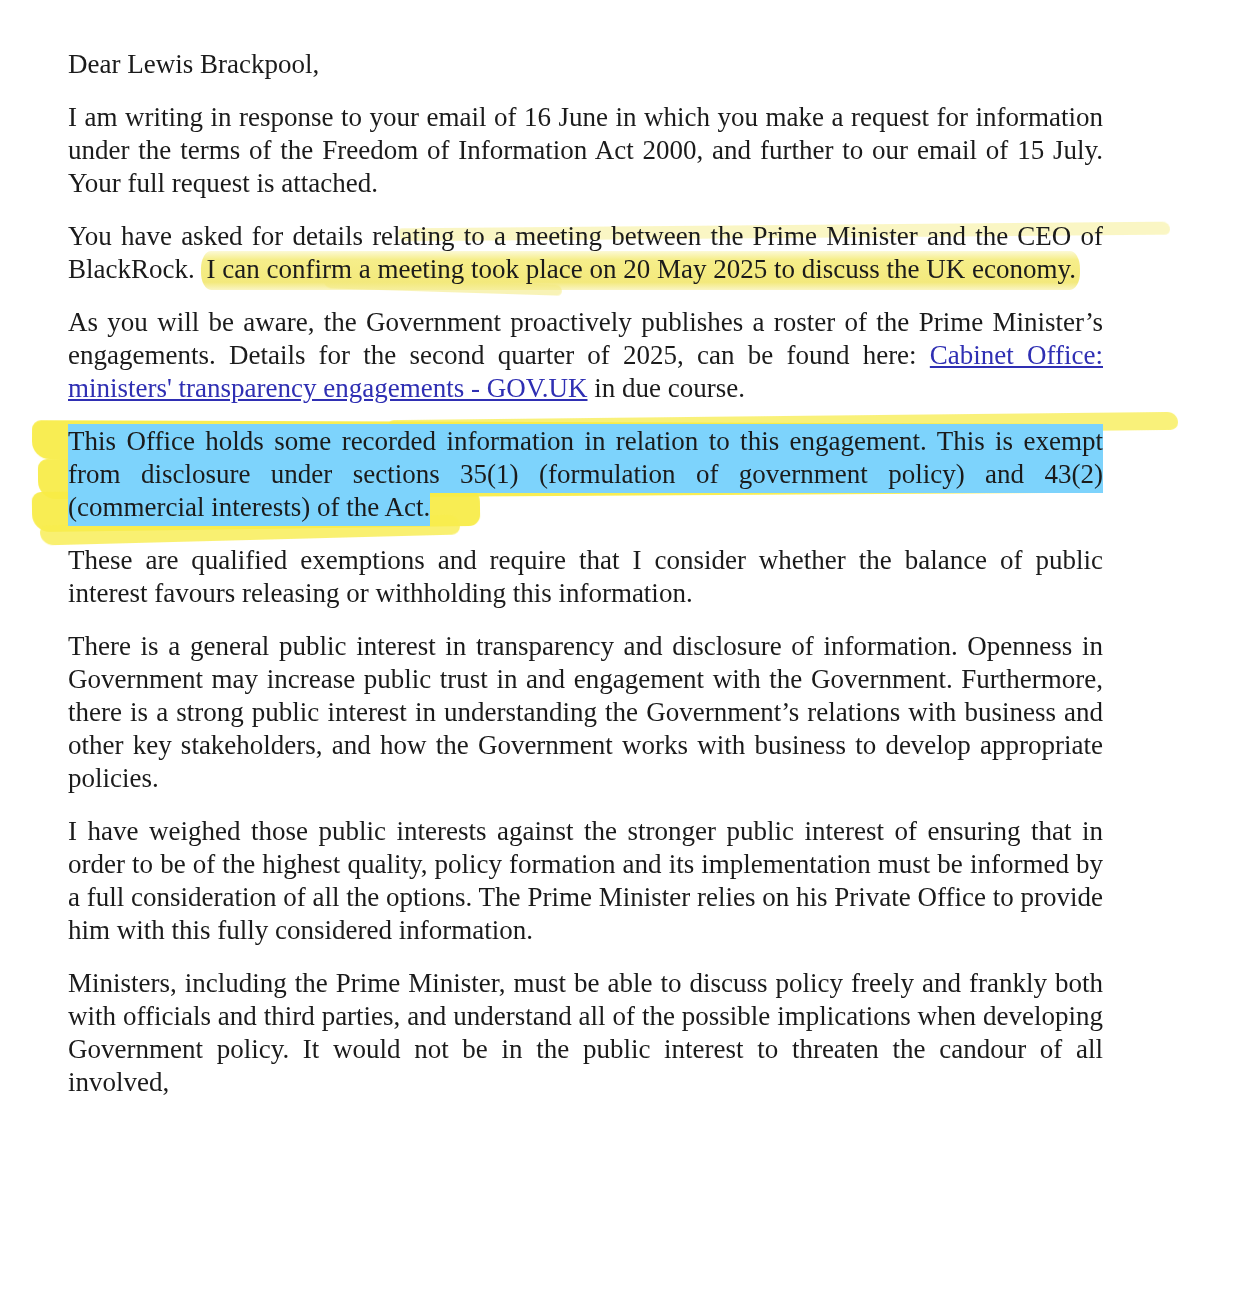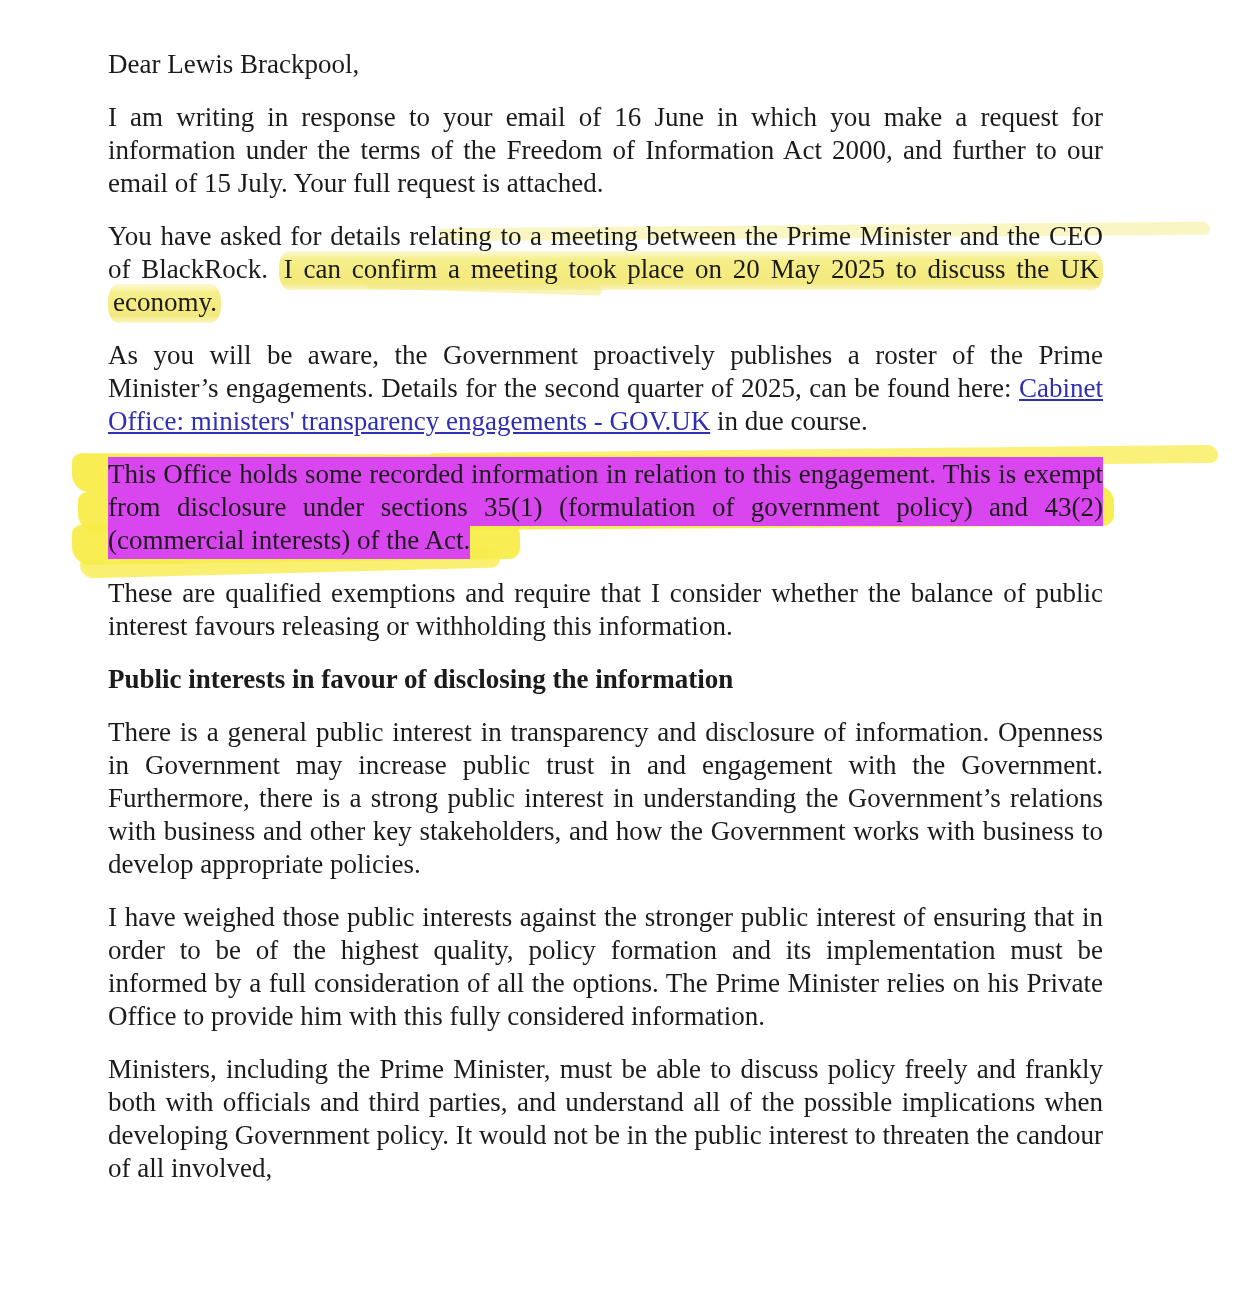--- a/index.html
+++ b/index.html
@@ -6,21 +6,21 @@
   html, body {
     width: 1237px;
     background: #ffffff;
     font-family: "Liberation Serif", "DejaVu Serif", serif;
   }
   .page {
     position: relative;
     width: 1237px;
     height: 1296px;
     background: #ffffff;
-    padding: 48px 134px 0 108px;
+    padding: 48px 134px 0 68px;
     overflow: hidden;
     color: #1b1b1b;
   }
   .doc p, .doc h2 {
     font-size: 27px;
     line-height: 33px;
     text-align: justify;
     margin-bottom: 20px;
     position: relative;
     color: #1b1b1b;
@@ -31,21 +31,21 @@
 
   
   a.doc-link {
     color: #2f2fb3;
     text-decoration: underline;
     cursor: pointer;
   }
 
   
   .hl {
-    background: #d946ef;
+    background: #7dd3fc;
     padding: 2px 0 4px 0;
     -webkit-box-decoration-break: clone;
     box-decoration-break: clone;
   }
   .hl.i { }
 
   
   .hll {
     background: linear-gradient(to bottom,
       rgba(246,238,140,0.35) 0%,
@@ -104,21 +104,20 @@
       <span class="stroke s-top"></span>
       <span class="stroke s-l1"></span>
       <span class="stroke s-l2"></span>
       <span class="stroke s-l3"></span>
       <span class="stroke s-l3b"></span>
       <span class="rich"><span class="hl">This Office holds some recorded information in relation to this engagement. This is exempt from disclosure under sections 35(1) (</span><span class="hl i">formulation of government policy</span><span class="hl">) and 43(2) (</span><span class="hl i">commercial interests</span><span class="hl">) of the Act.</span></span>
     </p>
 
     <p>These are qualified exemptions and require that I consider whether the balance of public interest favours releasing or withholding this information.</p>
 
-    <h2>Public interests in favour of disclosing the information</h2>
 
     <p>There is a general public interest in transparency and disclosure of information. Openness in Government may increase public trust in and engagement with the Government. Furthermore, there is a strong public interest in understanding the Government’s relations with business and other key stakeholders, and how the Government works with business to develop appropriate policies.</p>
 
 
     <p>I have weighed those public interests against the stronger public interest of ensuring that in order to be of the highest quality, policy formation and its implementation must be informed by a full consideration of all the options. The Prime Minister relies on his Private Office to provide him with this fully considered information.</p>
 
     <p>Ministers, including the Prime Minister, must be able to discuss policy freely and frankly both with officials and third parties, and understand all of the possible implications when developing Government policy. It would not be in the public interest to threaten the candour of all involved,</p>
 
   </div>
 </div>

